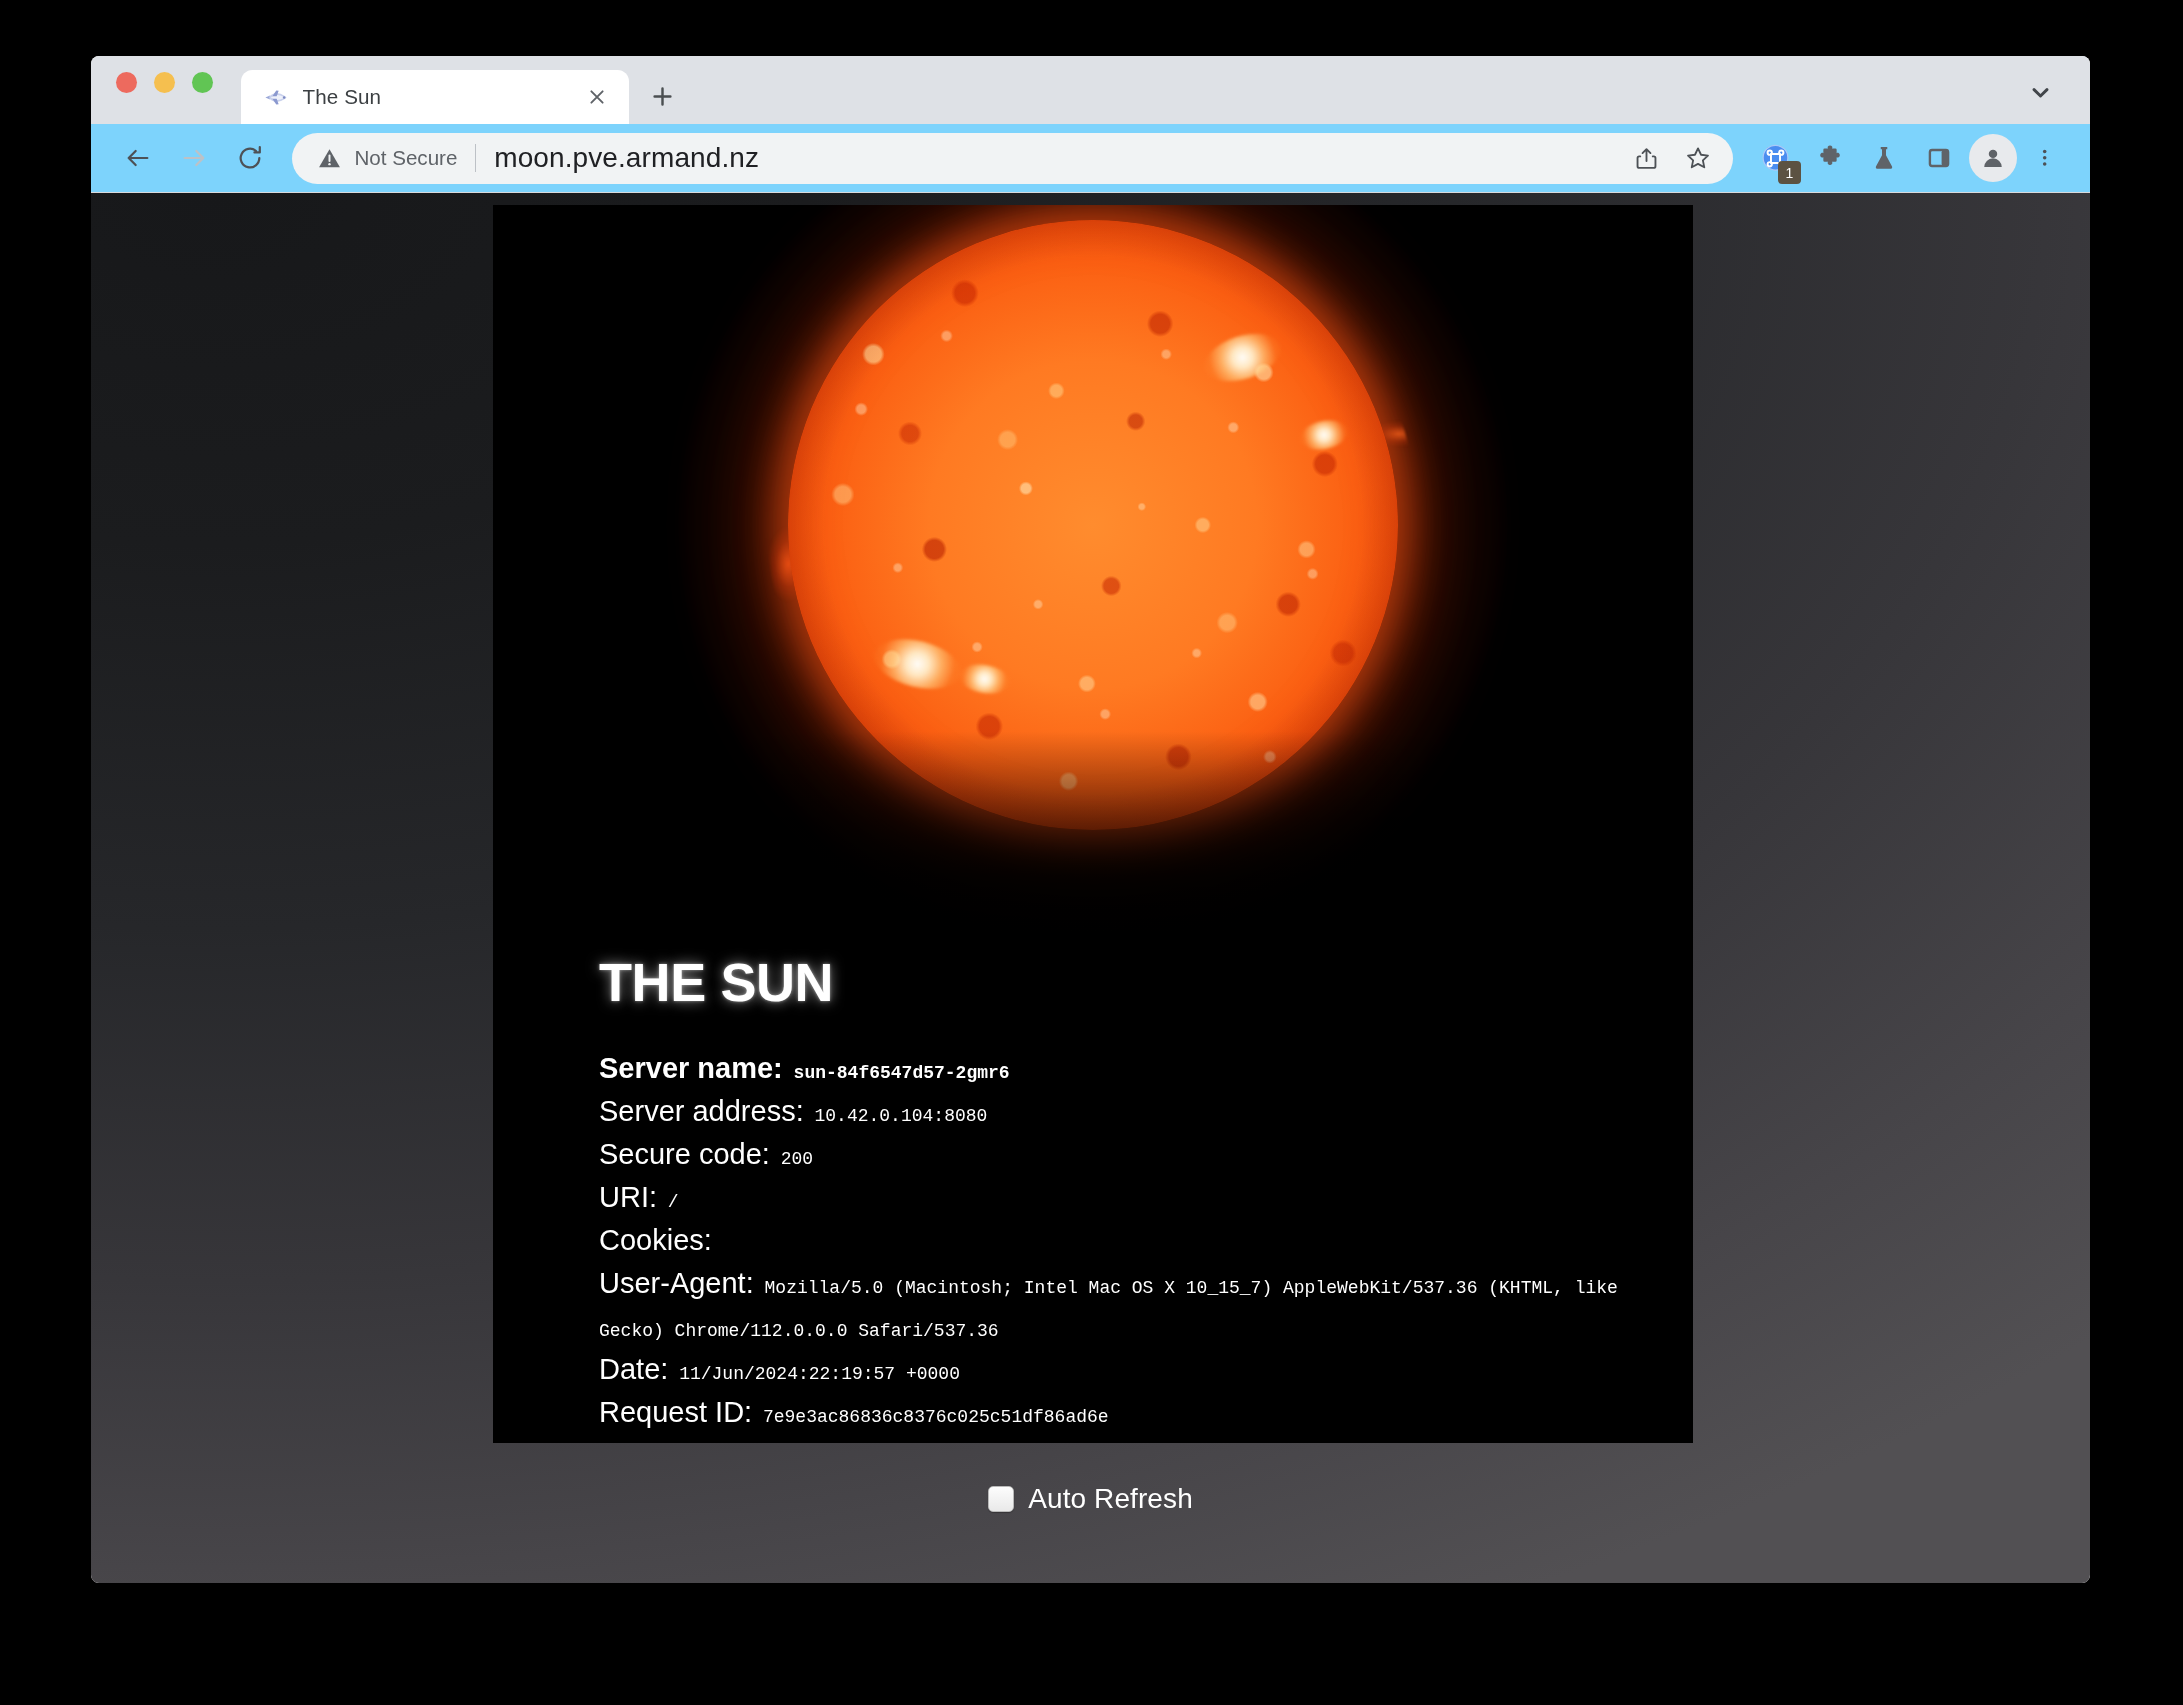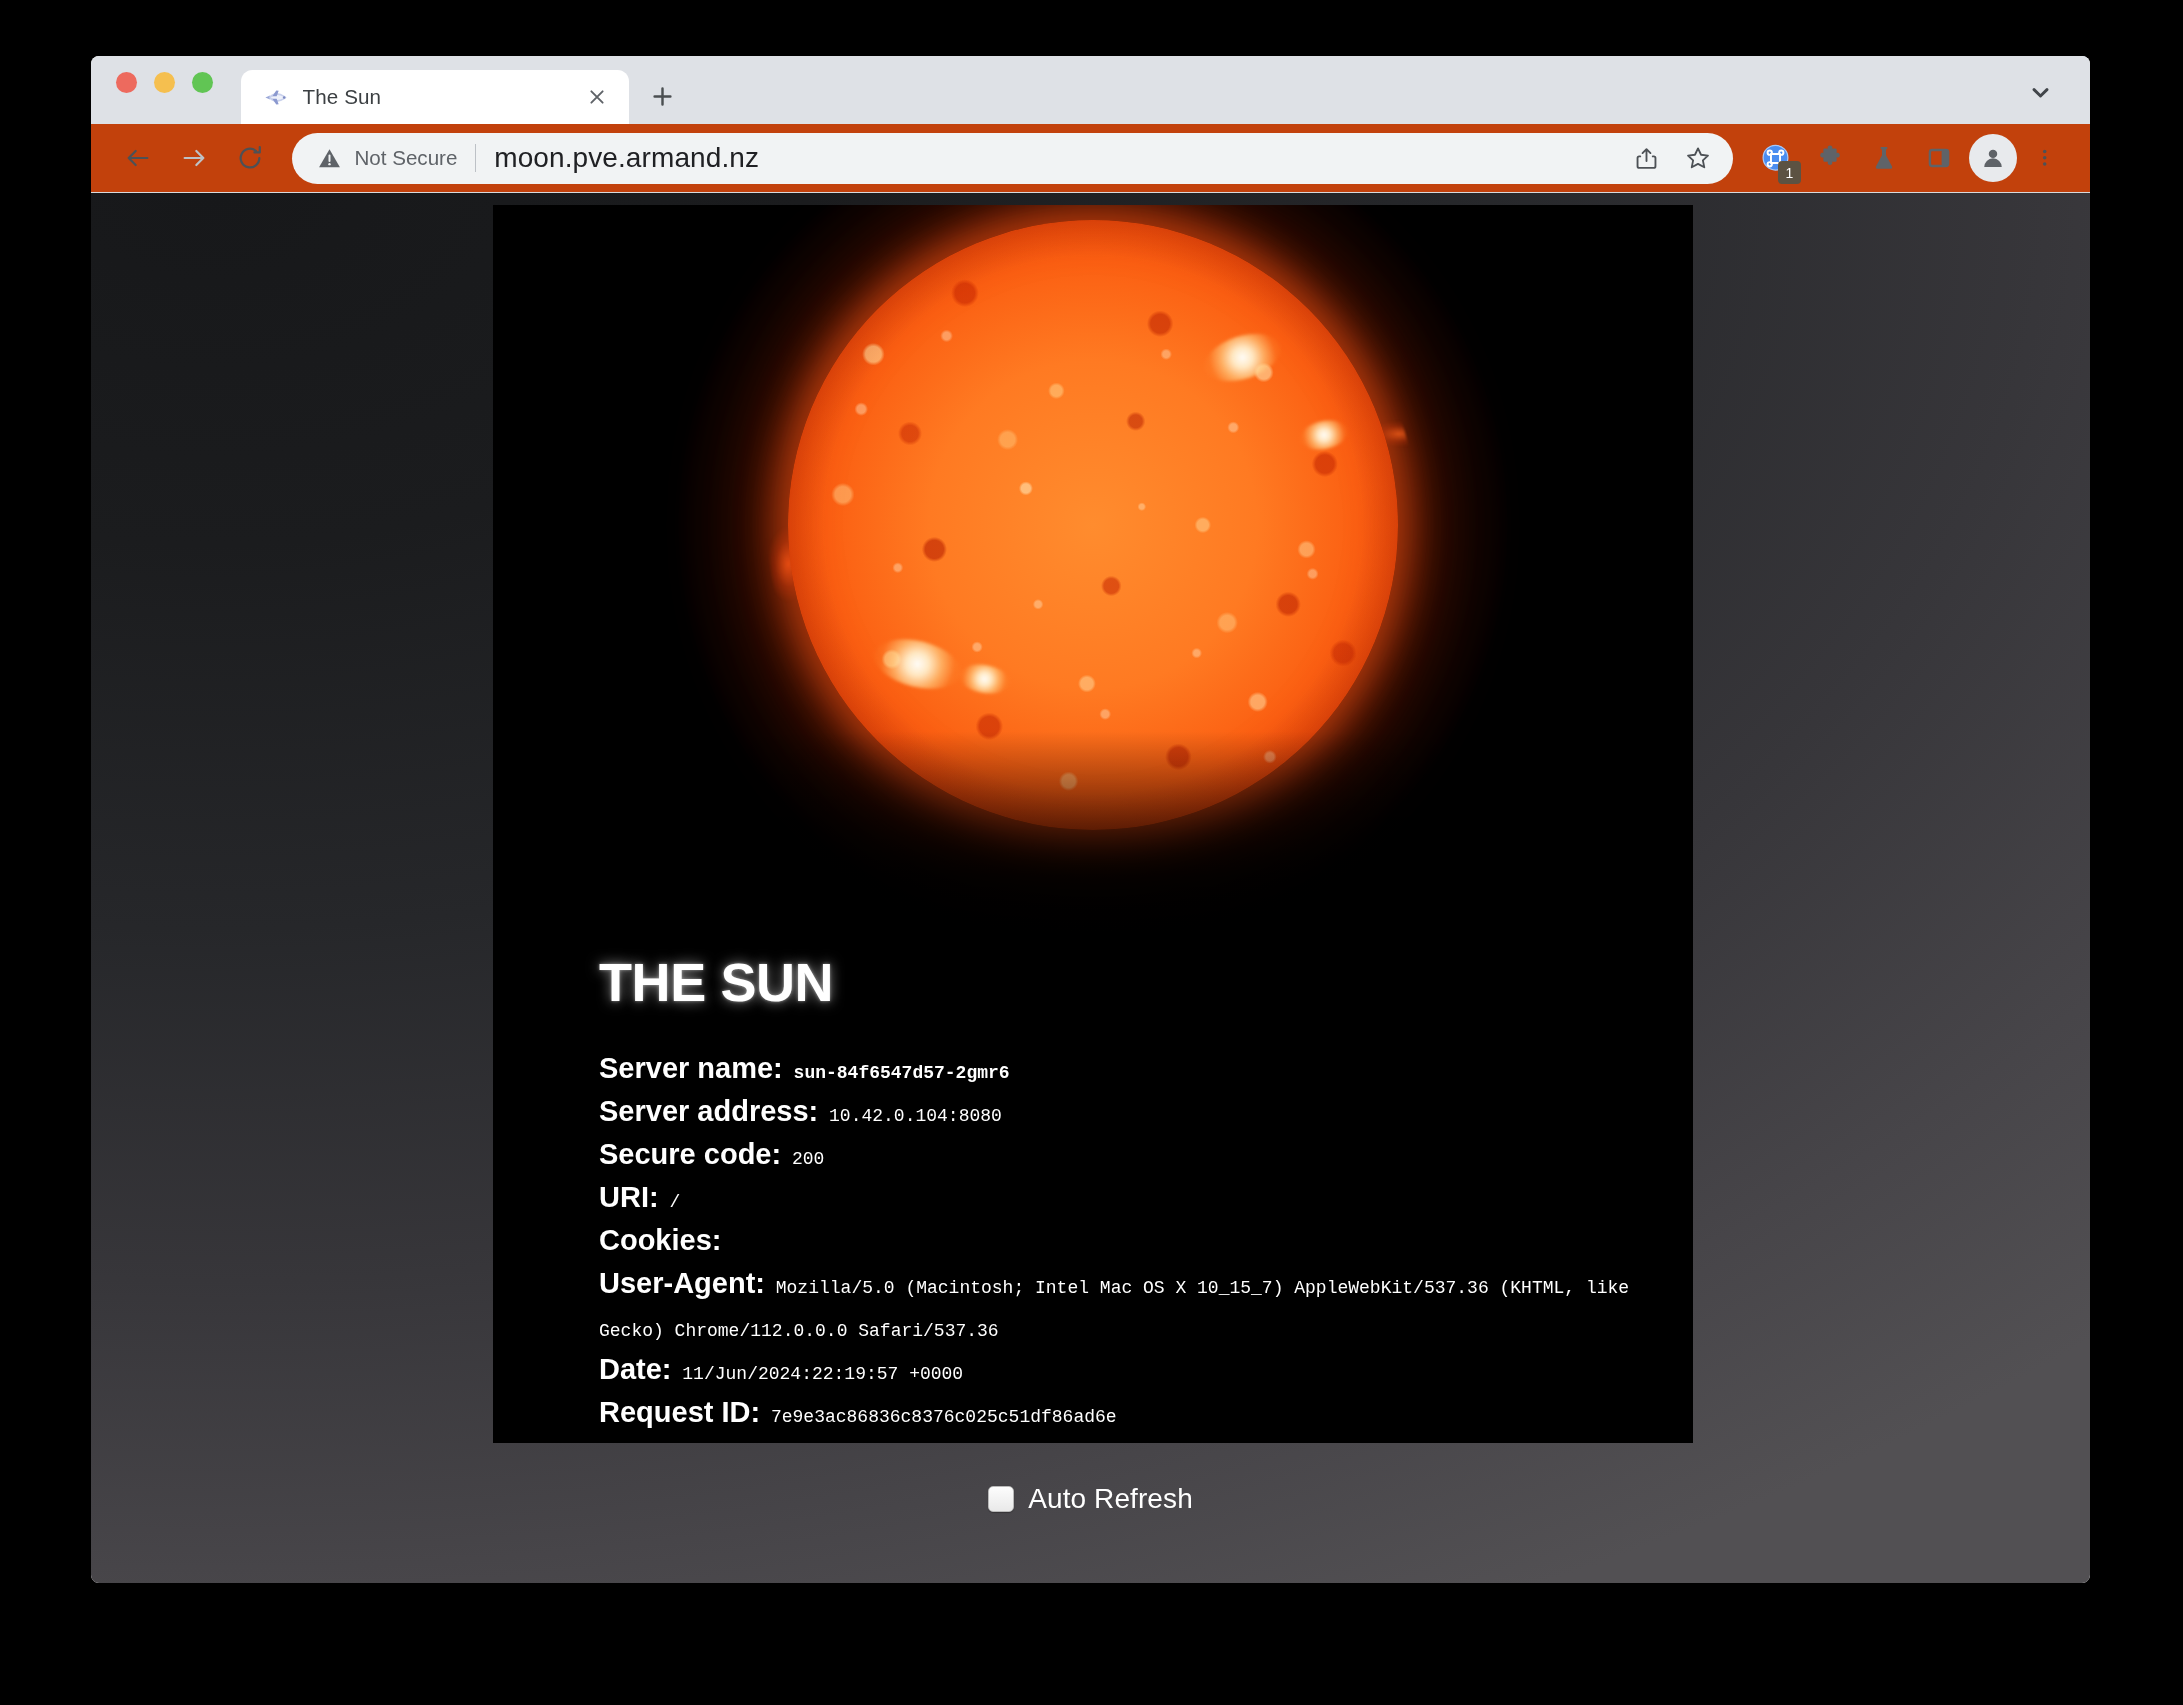--- a/index.html
+++ b/index.html
@@ -110,21 +110,21 @@
     width: 40px; height: 40px;
     display: flex;
     align-items: center;
     justify-content: center;
     color: #41454a;
   }
 
   
   .toolbar {
     height: 69px;
-    background: #c2410c;
+    background: #7dd3fc;
     display: flex;
     align-items: center;
     padding: 0 25px 0 21.4px;
     gap: 5px;
     border-bottom: 0.8px solid #d9dadc;
   }
   .nav-btn {
     width: 51px; height: 51px;
     display: flex;
     align-items: center;
@@ -447,21 +447,21 @@
     text-shadow: 0 0 13px rgba(255,255,255,0.55), 0 0 3.3px rgba(255,255,255,0.5);
     margin-bottom: 40px;
   }
   .info-line {
     font-size: 29px;
     line-height: 38px;
     color: #ffffff;
     white-space: pre-wrap;
     word-break: break-word;
   }
-  .info-label { font-weight: bold; }
+  .info-label { font-weight: normal; }
   .info-label.bold { font-weight: bold; }
   .info-value {
     font-family: "Liberation Mono", "DejaVu Sans Mono", monospace;
     font-size: 18px;
   }
   .info-value.bold { font-weight: bold; }
 
   
   .autorefresh-row {
     position: absolute;

